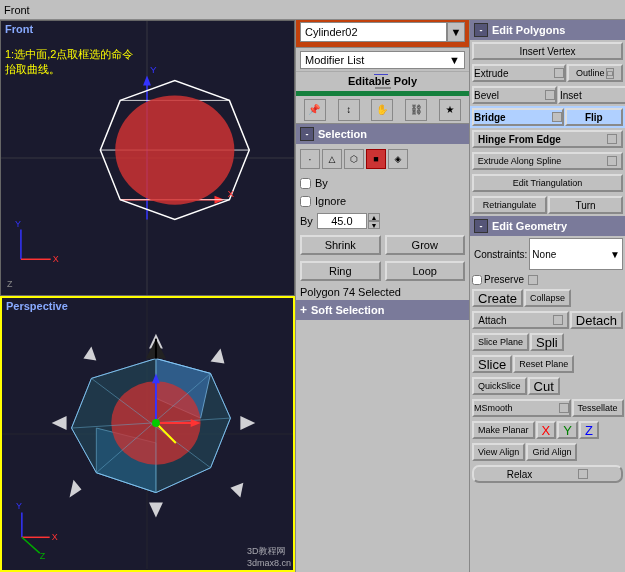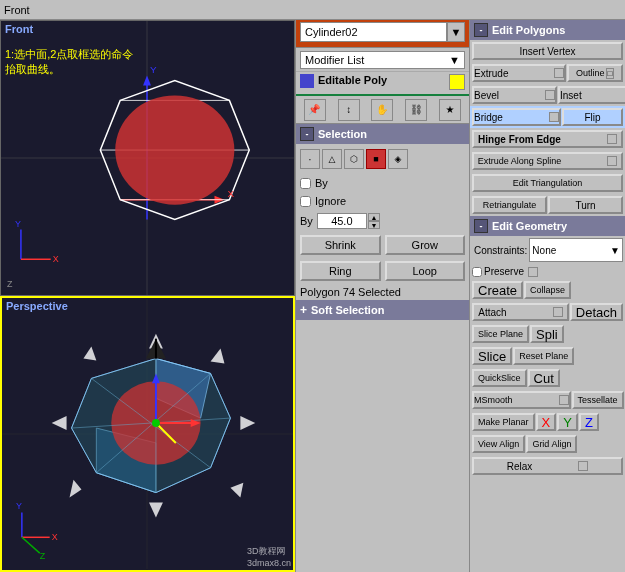--- a/index.html
+++ b/index.html
@@ -158,23 +158,24 @@
       padding: 0 4px;
       font-size: 11px;
       justify-content: space-between;
     }
 
     
     .editable-poly-row {
       height: 24px;
       background: #c0c0c0;
       display: flex;
-      align-items: flex-start;
+      align-items: center;
       padding: 2px 4px;
-      border-bottom: 2px solid #15803d;
+      border-bottom: 5px solid #15803d;
+      flex-direction: column;
     }
 
     .ep-indicator {
       width: 14px;
       height: 14px;
       background: #4444cc;
       margin-right: 4px;
     }
 
     .ep-label {
@@ -423,30 +424,31 @@
     }
 
     .rp-full-row {
       padding: 2px 2px;
       display: flex;
       align-items: center;
     }
 
     .highlighted-row {
       background: #b0d0ff;
+      font-weight: bold;
     }
 
     .rp-label {
       font-size: 10px;
       padding: 1px 2px;
     }
 
     .rp-dropdown {
       flex: 1;
-      height: 24px;
+      height: 32px;
       background: white;
       border: 1px solid #888;
       font-size: 10px;
       display: flex;
       align-items: center;
       justify-content: space-between;
       padding: 0 2px;
     }
 
     .preserve-row {
@@ -800,21 +802,21 @@
         <div class="rp-btn2" style="color:green;">Y</div>
         <div class="rp-btn2" style="color:blue;">Z</div>
       </div>
 
       <div class="rp-btn-row">
         <div class="rp-btn2" style="font-size:9px;">View Align</div>
         <div class="rp-btn2" style="font-size:9px;">Grid Align</div>
       </div>
 
       <div class="rp-btn-row">
-        <div class="rp-btn rp-btn-with-sq" style="flex:1;">
+        <div class="rp-btn rp-btn-with-sq" style="flex:1;border-radius:7px;">
           <span>Relax</span>
           <div class="rp-sq"></div>
         </div>
       </div>
 
     </div>
 
   </div>
 </div>
 

